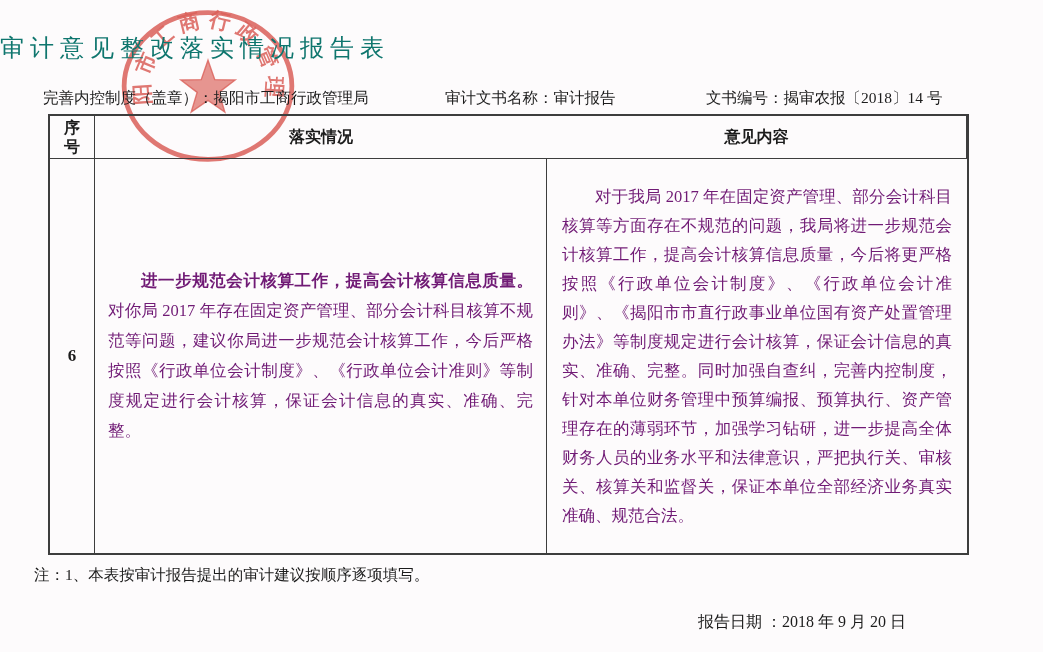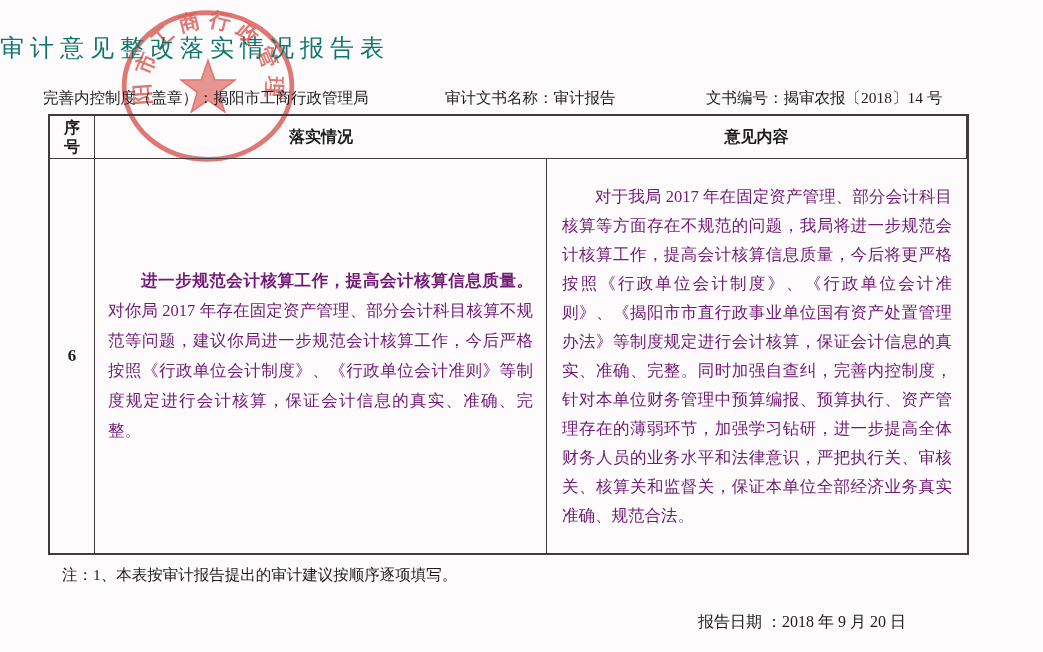--- a/index.html
+++ b/index.html
@@ -35,21 +35,21 @@
   .serial-head-text { width:1.1em; word-break:break-all; text-align:center; line-height:19px; }
   .serial-cell { font-weight:bold; font-size:17px; }
   .body-cell { flex-direction:column; justify-content:center; align-items:stretch; }
   .para {
     font-size:16.5px; text-indent:2em; text-align:justify;
     color:#701a75;
   }
   .opinion-para  { line-height:30px; padding:0 13px; }
   .impl-para     { line-height:29px; padding:0 15px; }
   
-  .notes { position:absolute; left:34px; top:563px; font-size:15.5px; line-height:24px;margin-left:28px; }
+  .notes { position:absolute; left:34px; top:563px; font-size:15.5px; line-height:24px; }
   .note-line2 { margin-left:2em; }
   .report-date { position:absolute; left:698px; top:612px; font-size:16px; white-space:nowrap; }
   
   .stamp {
     position:absolute; left:110px; top:5px; width:196px; height:162px;
     mix-blend-mode:multiply; opacity:.92; pointer-events:none;
   }
 </style>
 </head>
 <body>

